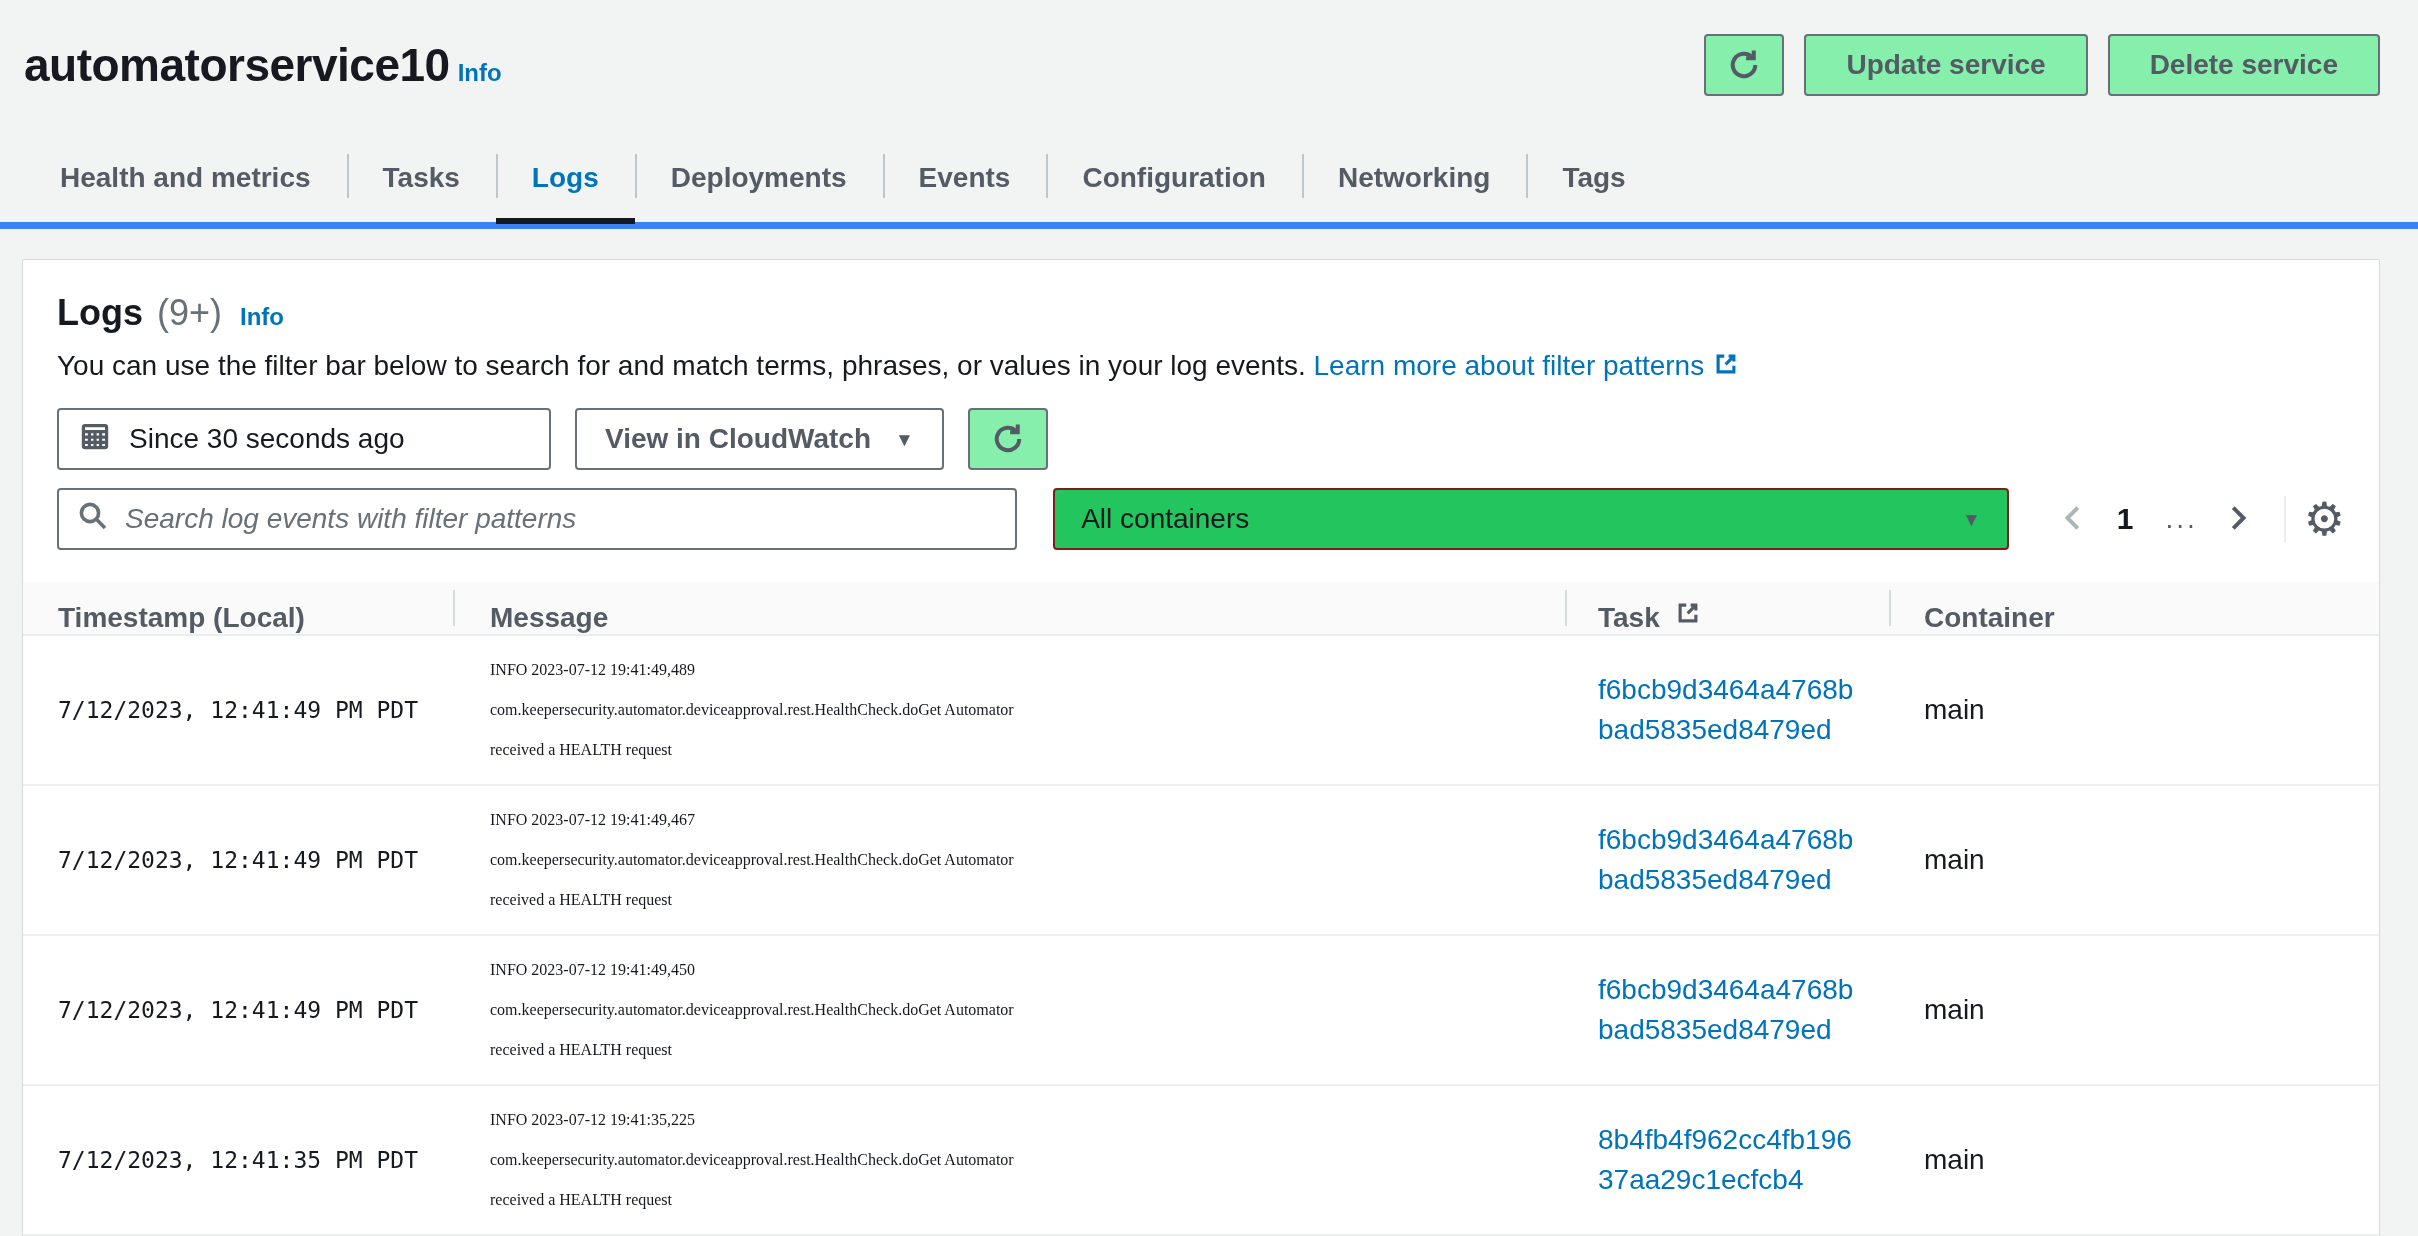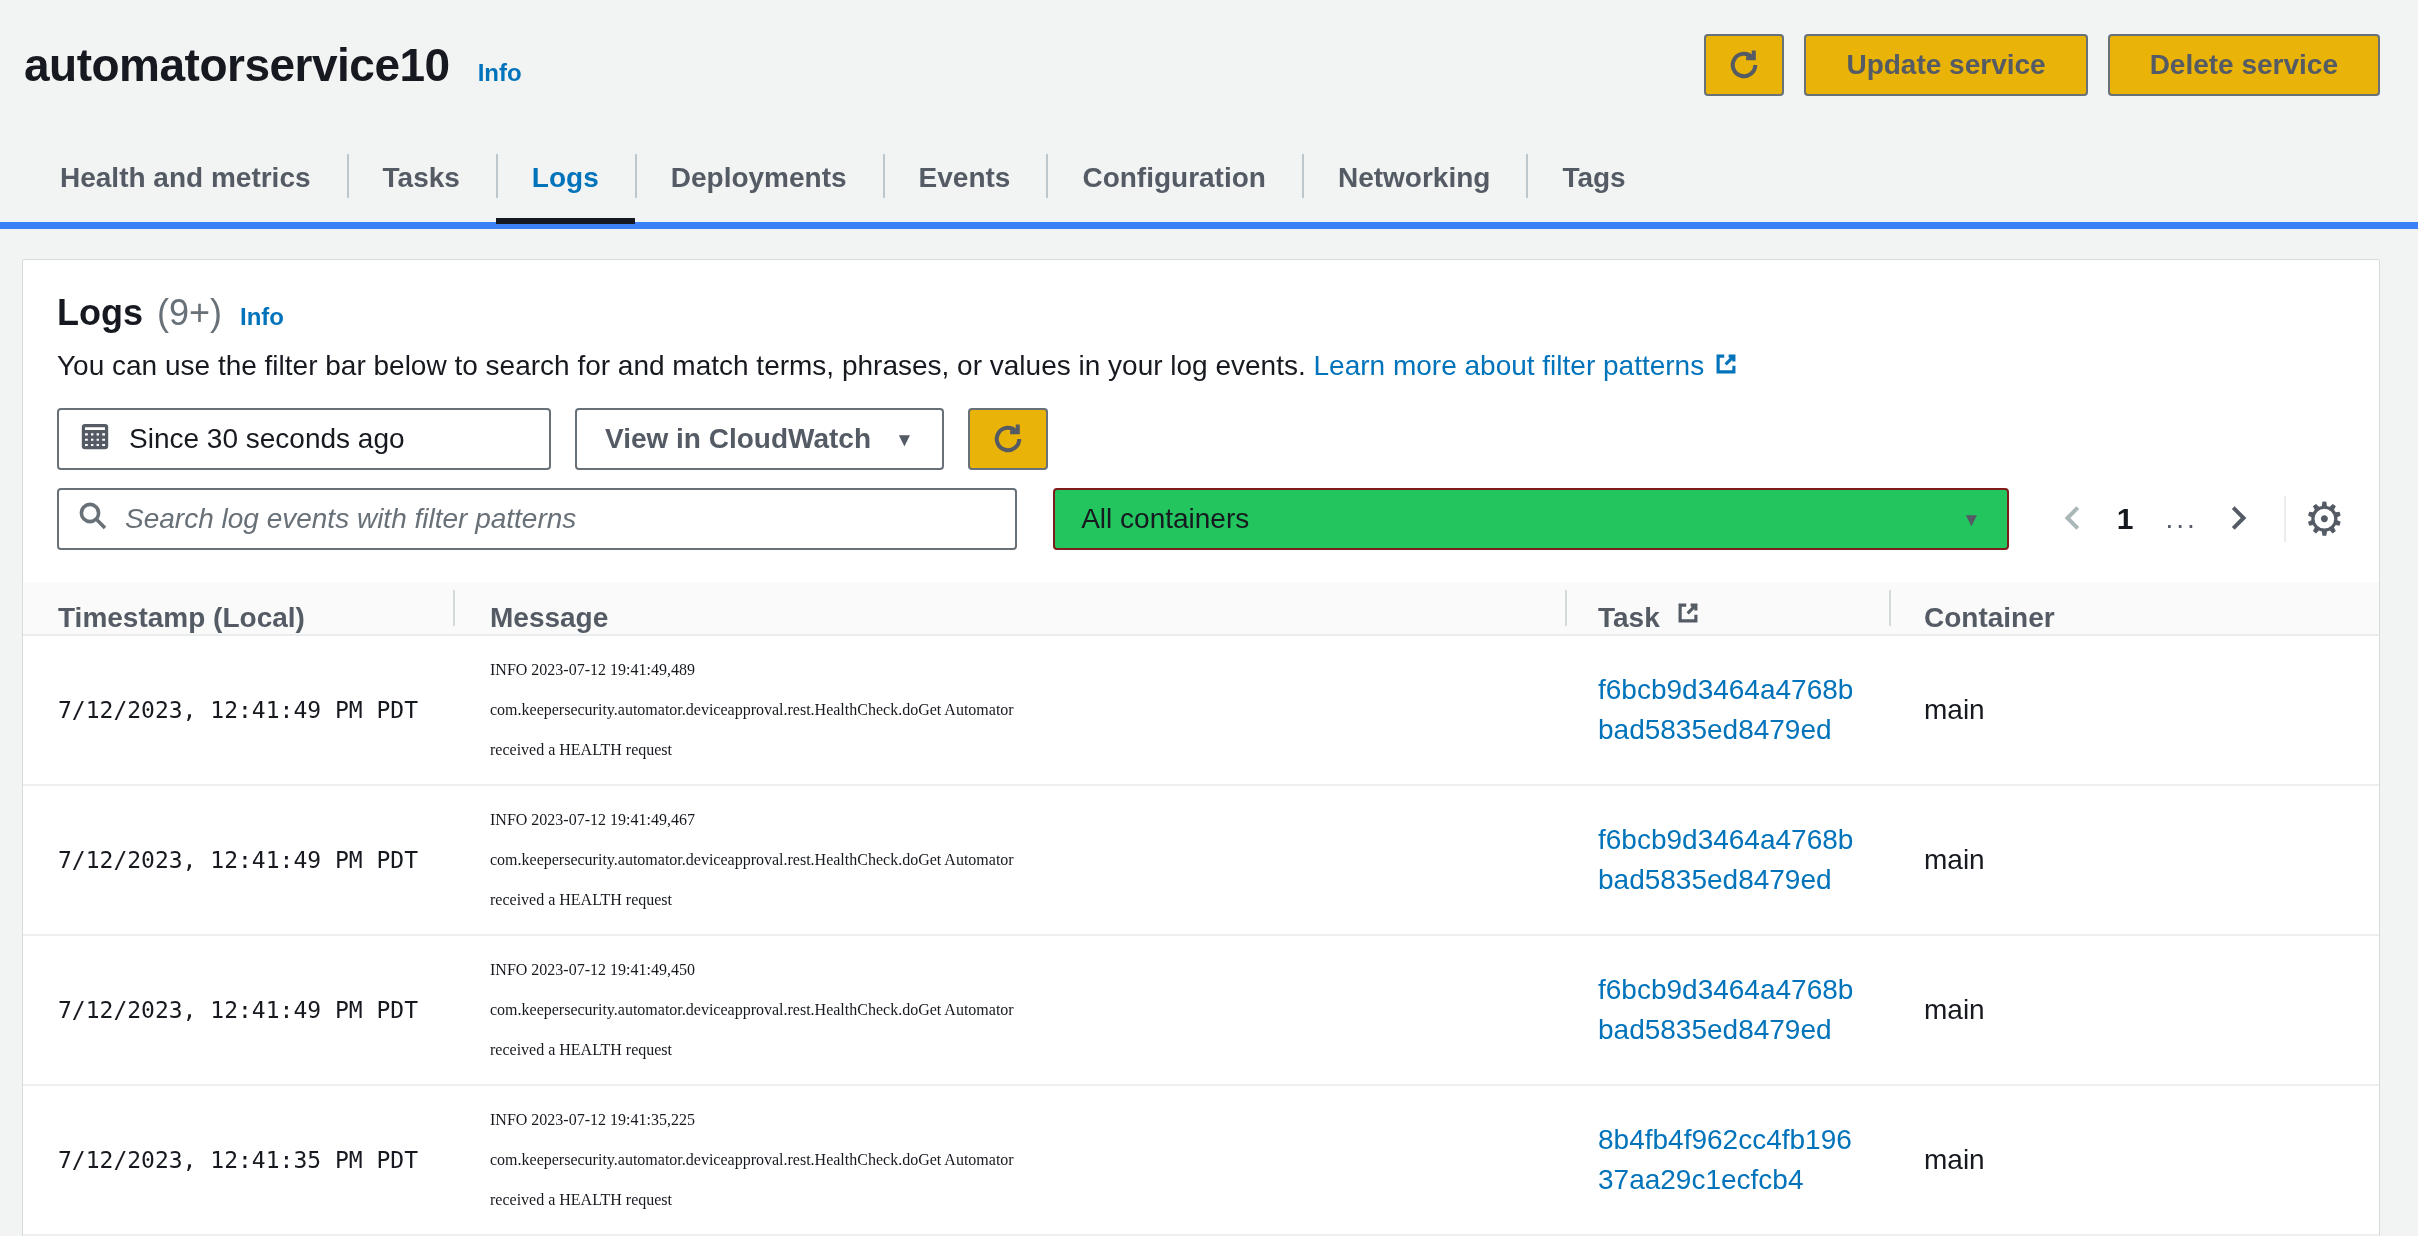--- a/index.html
+++ b/index.html
@@ -11,26 +11,26 @@
     color:#16191f;
     font-size:28px;
   }
   a { text-decoration:none; cursor:pointer; }
 
   
   .service-header{
     display:flex; justify-content:space-between; align-items:center;
     padding:34px 38px 36px 24px;
   }
-  .title-row{ display:flex; align-items:baseline; gap:28px; }
+  .title-row{ display:flex; align-items:baseline; gap:8px; }
   .page-title{ font-size:46px; font-weight:700; letter-spacing:-0.5px; color:#16191f; }
   .info-link{ color:#0073bb; font-weight:700; font-size:24px; }
   .header-actions{ display:flex; gap:20px; }
   .btn{
-    height:62px; background:#eab308; border:2px solid #687078; border-radius:4px;
+    height:62px; background:#86efac; border:2px solid #687078; border-radius:4px;
     color:#545b64; font-family:"Liberation Sans",sans-serif;
     font-size:28px; font-weight:700; padding:0 40px; cursor:pointer;
     display:inline-flex; align-items:center; justify-content:center;
   }
   .btn.icon-only{ width:80px; padding:0; }
   .btn svg{ display:block; }
 
   
   .tabs{ display:flex; padding:0 24px; border-bottom:7px solid #3b82f6; }
   .tab{

